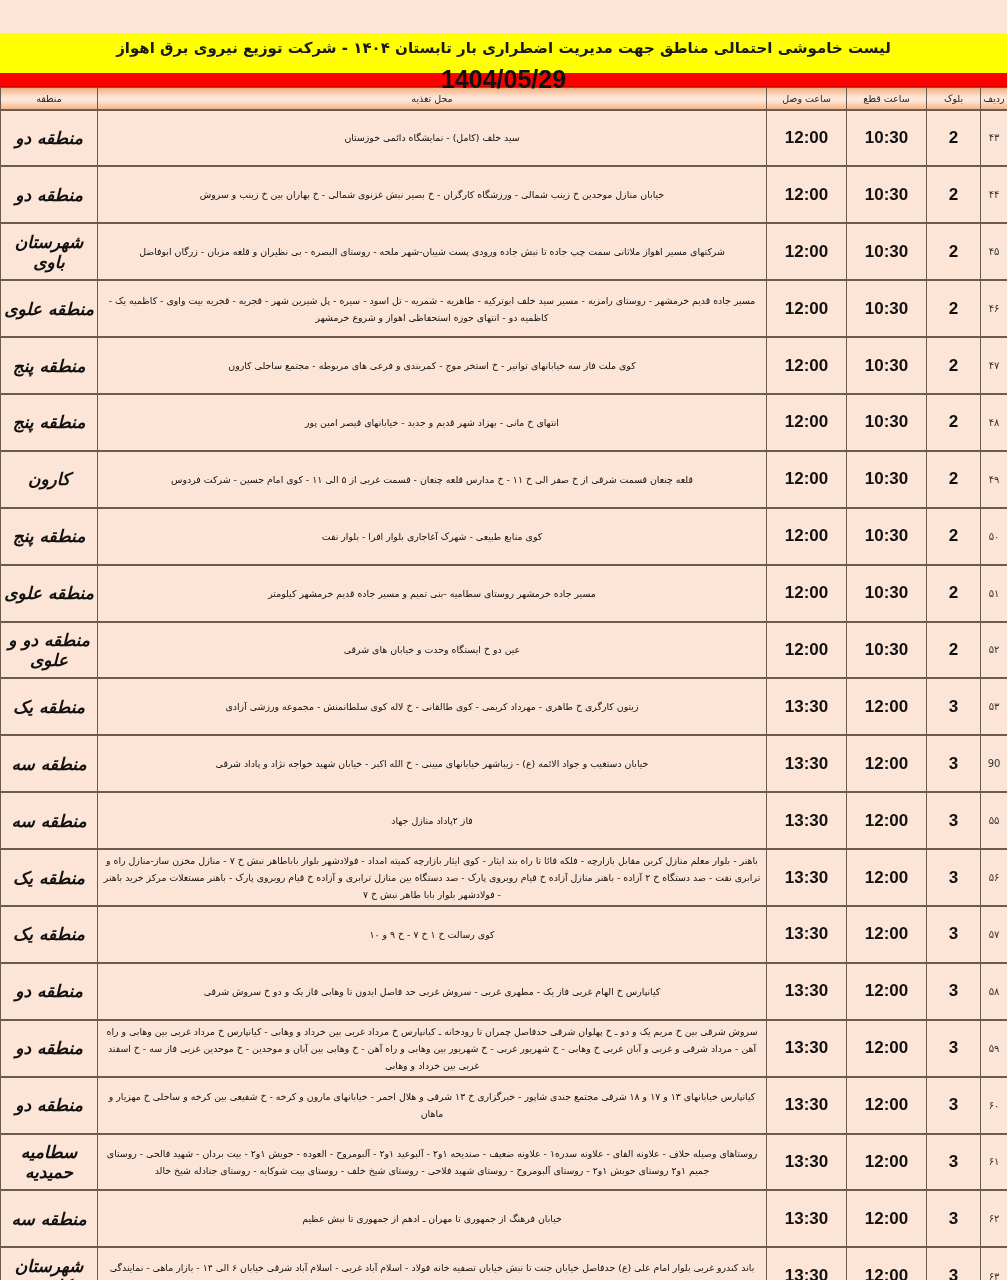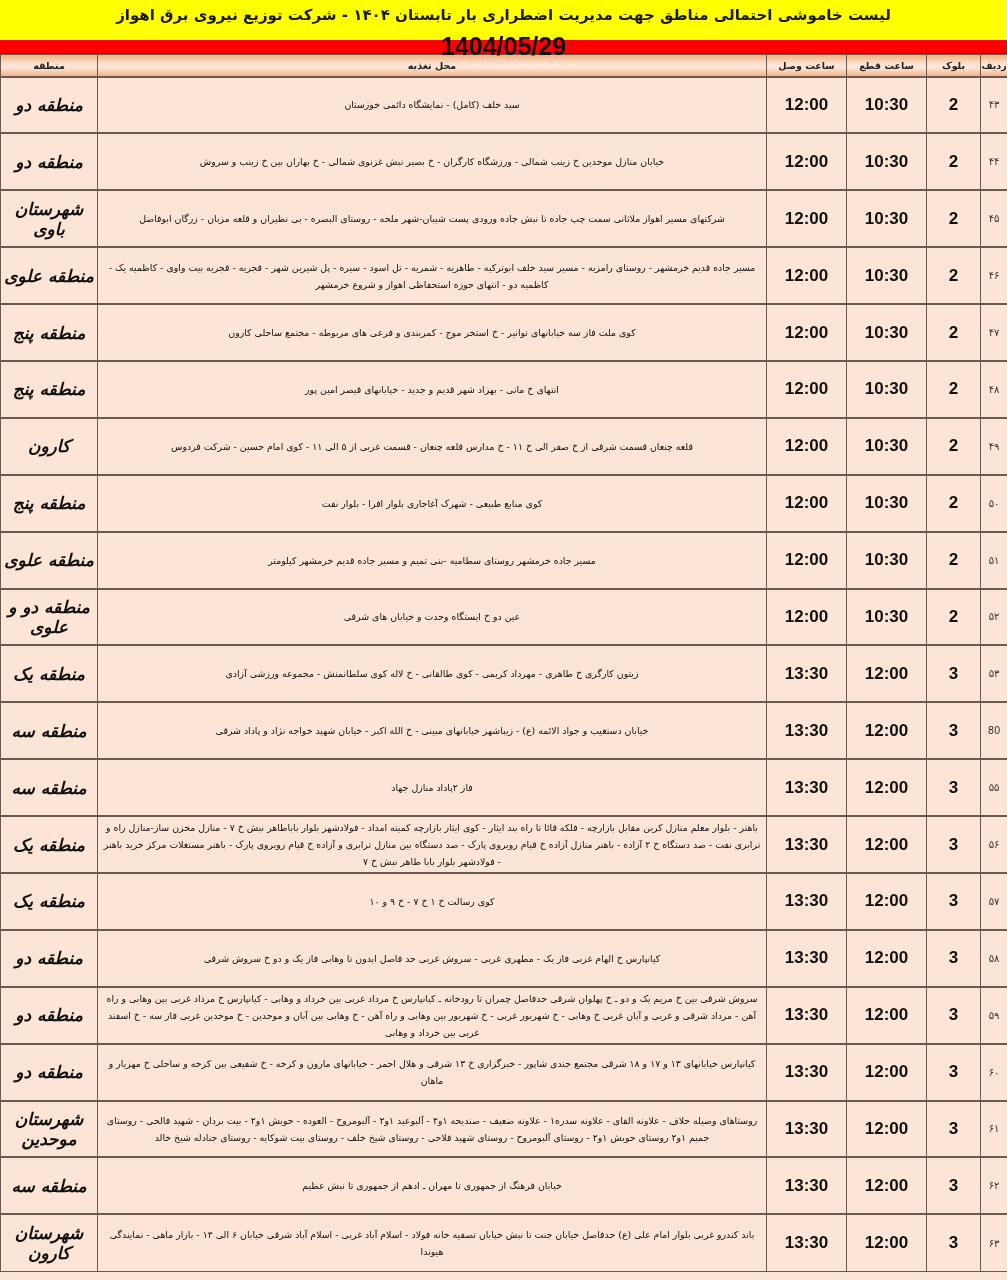--- a/index.html
+++ b/index.html
@@ -1,30 +1,30 @@
 <!DOCTYPE html>
 <html><head>
   <meta charset="utf-8">
   <style>
     * { box-sizing: border-box; margin: 0; padding: 0; }
     html, body { width: 1007px; height: 1280px; overflow: hidden; background: #fce4d6; }
     body { font-family: "DejaVu Sans", "Liberation Sans", sans-serif; }
     .title-bar {
       height: 40px; background: #ffff00; display: flex; align-items: center; justify-content: center;
-      direction: rtl; font-weight: bold; font-size: 15px; color: #1a1a1a; padding-bottom: 14px; height: 40px;
+      direction: rtl; font-weight: bold; font-size: 15px; color: #1a1a1a; padding-bottom: 14px; height: 40px; margin-top: 33px;
     }
     .title-bar span { position: relative; top: 2px; }
     .date-bar {
       height: 14px; background: #ff0000; display: flex; align-items: center; justify-content: center;
       font-family: "Liberation Sans", sans-serif; font-weight: bold; font-size: 25px; color: #111;
       border-bottom: 1px solid #c00;
     }
     table { width: 1007px; border-collapse: collapse; direction: rtl; table-layout: fixed; }
     th {
-      height: 22px; font-size: 9.5px; font-weight: bold; color: #222;
+      height: 22px; font-size: 9.5px; font-weight: normal; color: #222;
       background: linear-gradient(to bottom, #f4b183 0%, #fce4d6 40%, #fce4d6 60%, #f4b183 100%);
       border: 1px solid #6b5a4e; text-align: center;
     }
     td {
       border: 1px solid #6b5a4e; border-top: 2px solid #6b5a4e; text-align: center; vertical-align: middle;
       background: #fce4d6; color: #111;
     }
     tr.row { height: 56.9px; }
     td.idx { font-size: 10px; color: #333; }
     td.block, td.time { font-family: "Liberation Sans", sans-serif; font-weight: bold; font-size: 17px; }
@@ -149,21 +149,21 @@
       </tr>
       <tr class="row">
         <td class="idx">۵۳</td>
         <td class="block">3</td>
         <td class="time">12:00</td>
         <td class="time">13:30</td>
         <td class="loc">زیتون کارگری خ طاهری - مهرداد کریمی - کوی طالقانی - خ لاله کوی سلطانمنش - مجموعه ورزشی آزادی</td>
         <td class="area">منطقه یک</td>
       </tr>
       <tr class="row">
-        <td class="idx">80</td>
+        <td class="idx">90</td>
         <td class="block">3</td>
         <td class="time">12:00</td>
         <td class="time">13:30</td>
         <td class="loc">خیابان دستغیب و جواد الائمه (ع) - زیباشهر خیابانهای مبینی - خ الله اکبر - خیابان شهید خواجه نژاد و پاداد شرقی</td>
         <td class="area">منطقه سه</td>
       </tr>
       <tr class="row">
         <td class="idx">۵۵</td>
         <td class="block">3</td>
         <td class="time">12:00</td>
@@ -210,21 +210,21 @@
         <td class="time">13:30</td>
         <td class="loc">کیانپارس خیابانهای ۱۳ و ۱۷ و ۱۸ شرقی مجتمع جندی شاپور - خبرگزاری خ ۱۳ شرقی و هلال احمر - خیابانهای مارون و کرخه - خ شفیعی بین کرخه و ساحلی خ مهزیار و ماهان</td>
         <td class="area">منطقه دو</td>
       </tr>
       <tr class="row">
         <td class="idx">۶۱</td>
         <td class="block">3</td>
         <td class="time">12:00</td>
         <td class="time">13:30</td>
         <td class="loc">روستاهای وصیله حلاف - علاونه الفای - علاونه سدره۱ - علاونه ضعیف - صندیحه ۱و۲ - آلبوعید ۱و۲ - آلبومروح - العوده - حویش ۱و۲ - بیت بردان - شهید فالحی - روستای جمیم ۱و۲ روستای حویش ۱و۲ - روستای آلبومروح - روستای شهید فلاحی - روستای شیخ خلف - روستای بیت شوکایه - روستای جنادله شیخ خالد</td>
-        <td class="area">شهرستان موحدین</td>
+        <td class="area">سطامیه حمیدیه</td>
       </tr>
       <tr class="row">
         <td class="idx">۶۲</td>
         <td class="block">3</td>
         <td class="time">12:00</td>
         <td class="time">13:30</td>
         <td class="loc">خیابان فرهنگ از جمهوری تا مهران ـ ادهم از جمهوری تا نبش عظیم</td>
         <td class="area">منطقه سه</td>
       </tr>
       <tr class="row">

